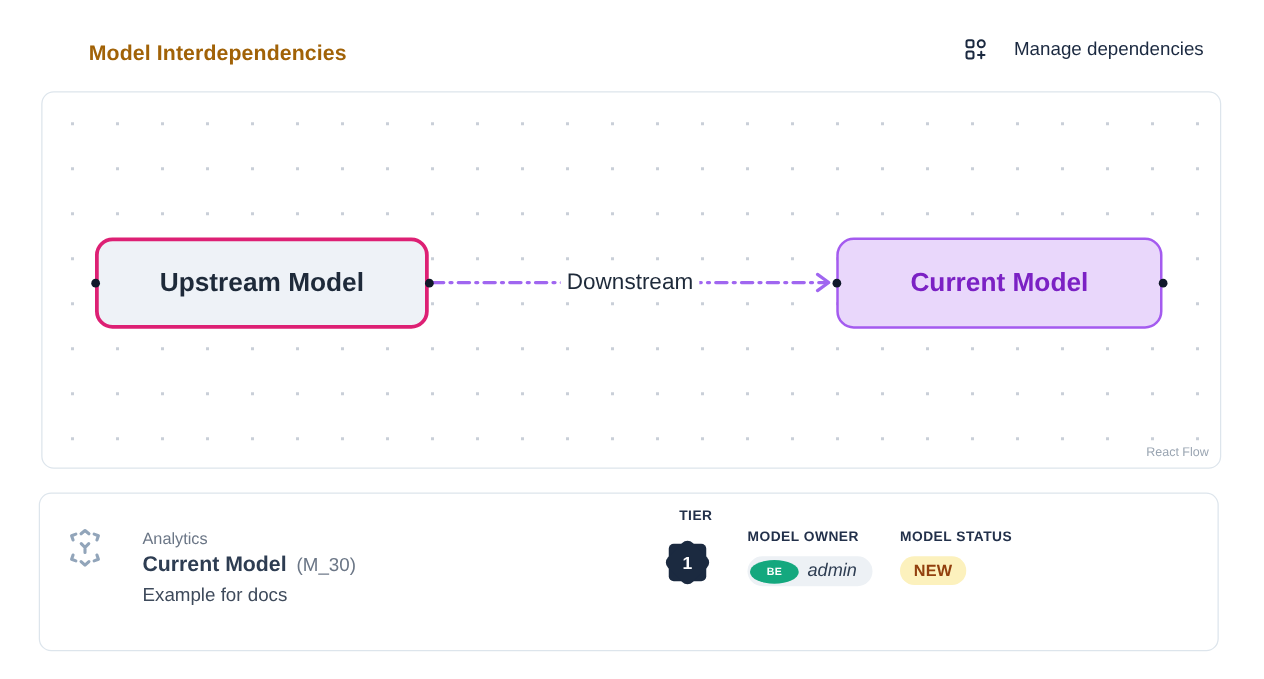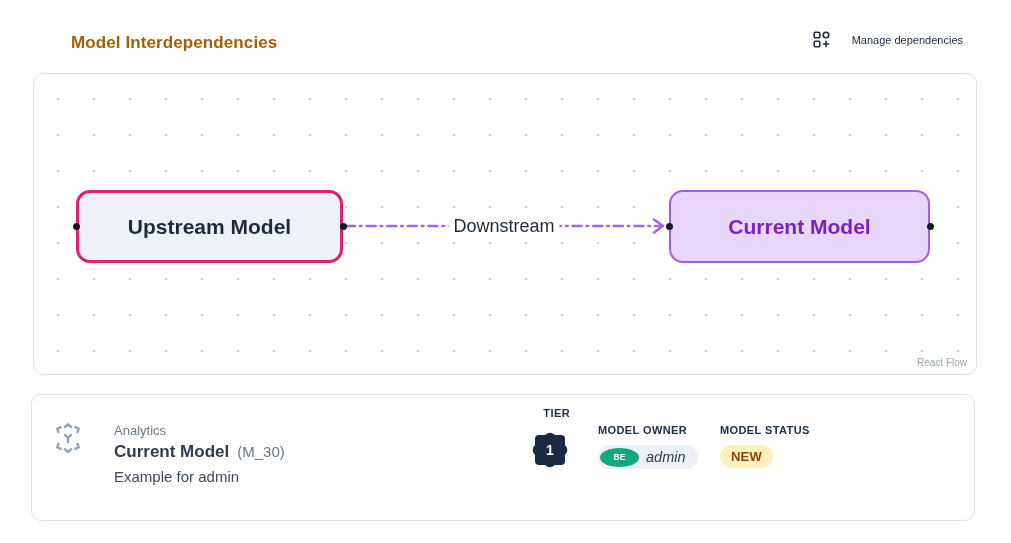--- a/index.html
+++ b/index.html
@@ -4,21 +4,21 @@
 <style>
   * { margin:0; padding:0; box-sizing:border-box; }
   html,body { width:1011px; height:543px; background:#ffffff;
     font-family:"Liberation Sans", sans-serif; overflow:hidden; position:relative; }
 
   
   .page-title { position:absolute; left:30px; top:33px; font-size:17px; font-weight:700;
     color:#a16207; letter-spacing:.1px;margin-left:41px; }
   .manage-btn { position:absolute; right:48px; top:31px; display:flex; align-items:center;
     gap:22px; background:none; border:none; cursor:pointer; font-family:inherit;
-    font-size:11px; font-weight:500; color:#1b2940; }
+    font-size:15px; font-weight:500; color:#1b2940; }
   .manage-btn svg { display:block; }
 
   
   .flow-panel { position:absolute; left:33px; top:73px; width:944px; height:302px;
     background:#ffffff; border:1px solid #dde5ec; border-radius:10px;
     background-image:radial-gradient(#c9cfd8 1.2px, transparent 1.3px);
     background-size:36px 36px; background-position:6px 7px; overflow:hidden; }
 
   .flow-node { position:absolute; top:116px; height:73px; display:flex; align-items:center;
     justify-content:center; border-radius:14px; font-weight:700; font-size:21px; cursor:grab; }
@@ -134,21 +134,21 @@
       <path d="M4.7 8.4 L3.8 5.8 L6.4 4.8"></path>
     </svg>
   </span>
 
   <div class="model-text">
     <div class="domain-label">Analytics</div>
     <div class="name-row">
       <span class="model-name">Current Model</span>
       <span class="model-code">(M_30)</span>
     </div>
-    <div class="model-desc">Example for admin</div>
+    <div class="model-desc">Example for docs</div>
   </div>
 
   <div class="col-tier">
     <div class="meta-label">TIER</div>
     <div class="tier-badge">
       <div class="tier-back"></div>
       <div class="tier-diamond">
         <span class="tier-value">1</span>
       </div>
     </div>

